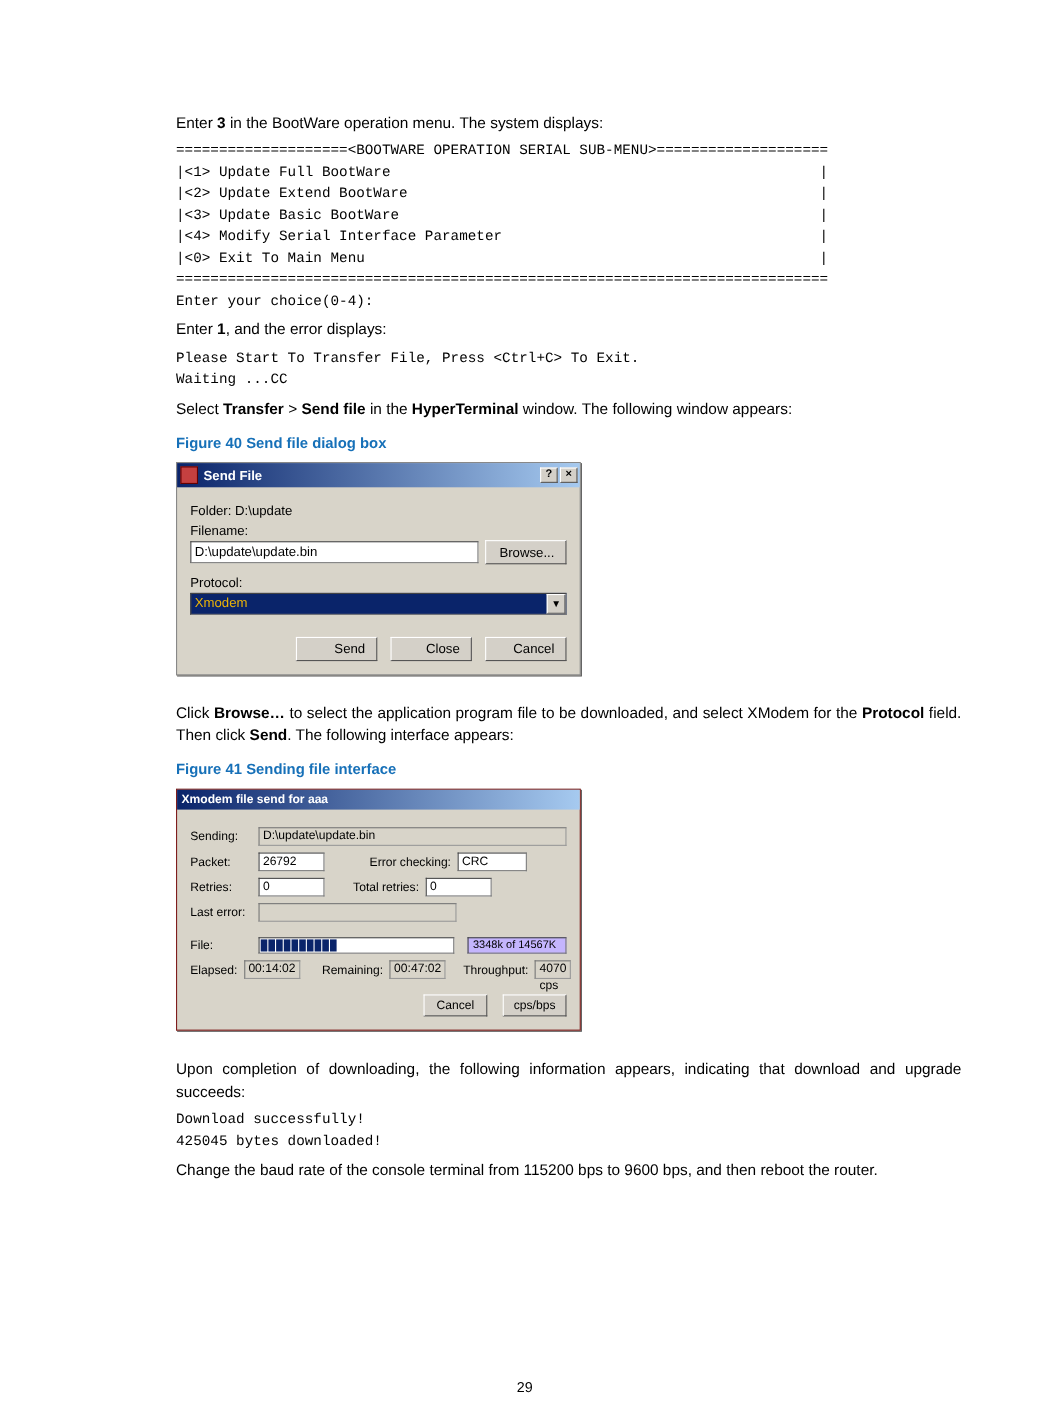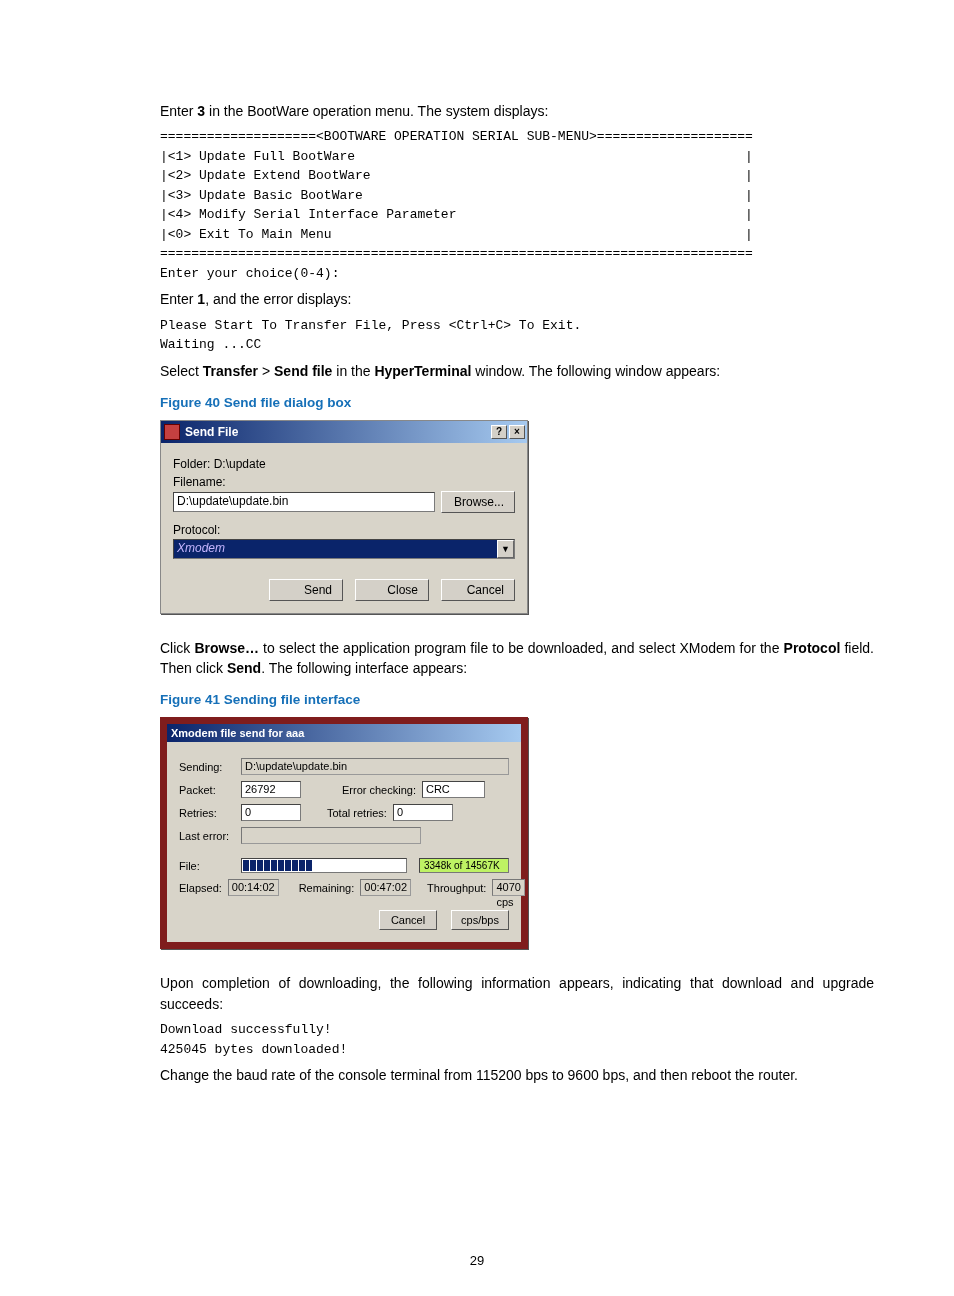--- a/index.html
+++ b/index.html
@@ -116,21 +116,21 @@
   .btnrow {
     display: flex;
     justify-content: flex-end;
     gap: 12px;
     margin-top: 20px;
   }
 
   
   .dlg2 {
     width: 368px;
-    border: 7px solid #7f1d1d;
+    border: 1px solid #7f1d1d;
     background: #d8d4c9;
     box-shadow: 1px 1px 0 #555;
     margin: 8px 0 24px 0;
     font-size: 11px;
   }
   .titlebar2 {
     height: 18px;
     background: linear-gradient(to right, #0a246a, #a6caf0);
     color: #fff;
     font-weight: bold;
@@ -181,21 +181,21 @@
     gap: 1px;
   }
   .prog .seg {
     width: 6px;
     background: #0a246a;
   }
   .progtxt {
     border: 1px solid #777;
     border-top-color: #444;
     border-left-color: #444;
-    background: #bef264;
+    background: #c4b5fd;
     height: 15px;
     font-size: 10px;
     padding: 0 4px;
     line-height: 13px;
     margin-left: 6px;
   }
   .dlg2 .btnrow2 {
     display: flex;
     justify-content: flex-end;
     gap: 14px;
@@ -261,21 +261,21 @@
     </div>
     <div class="dlg1-body">
       <div class="lbl">Folder: D:\update</div>
       <div class="lbl">Filename:</div>
       <div class="row">
         <div class="winfield">D:\update\update.bin</div>
         <div class="winbtn">Browse...</div>
       </div>
       <div class="lbl" style="margin-top:10px;">Protocol:</div>
       <div class="selectwrap">
-        <div class="winfield" style="color:#c4b5fd;background:#0a246a;font-style:italic;">Xmodem</div>
+        <div class="winfield" style="color:#eab308;background:#0a246a;">Xmodem</div>
         <div class="arrow">▼</div>
       </div>
       <div class="btnrow">
         <div class="winbtn">Send</div>
         <div class="winbtn">Close</div>
         <div class="winbtn">Cancel</div>
       </div>
     </div>
   </div>
 

